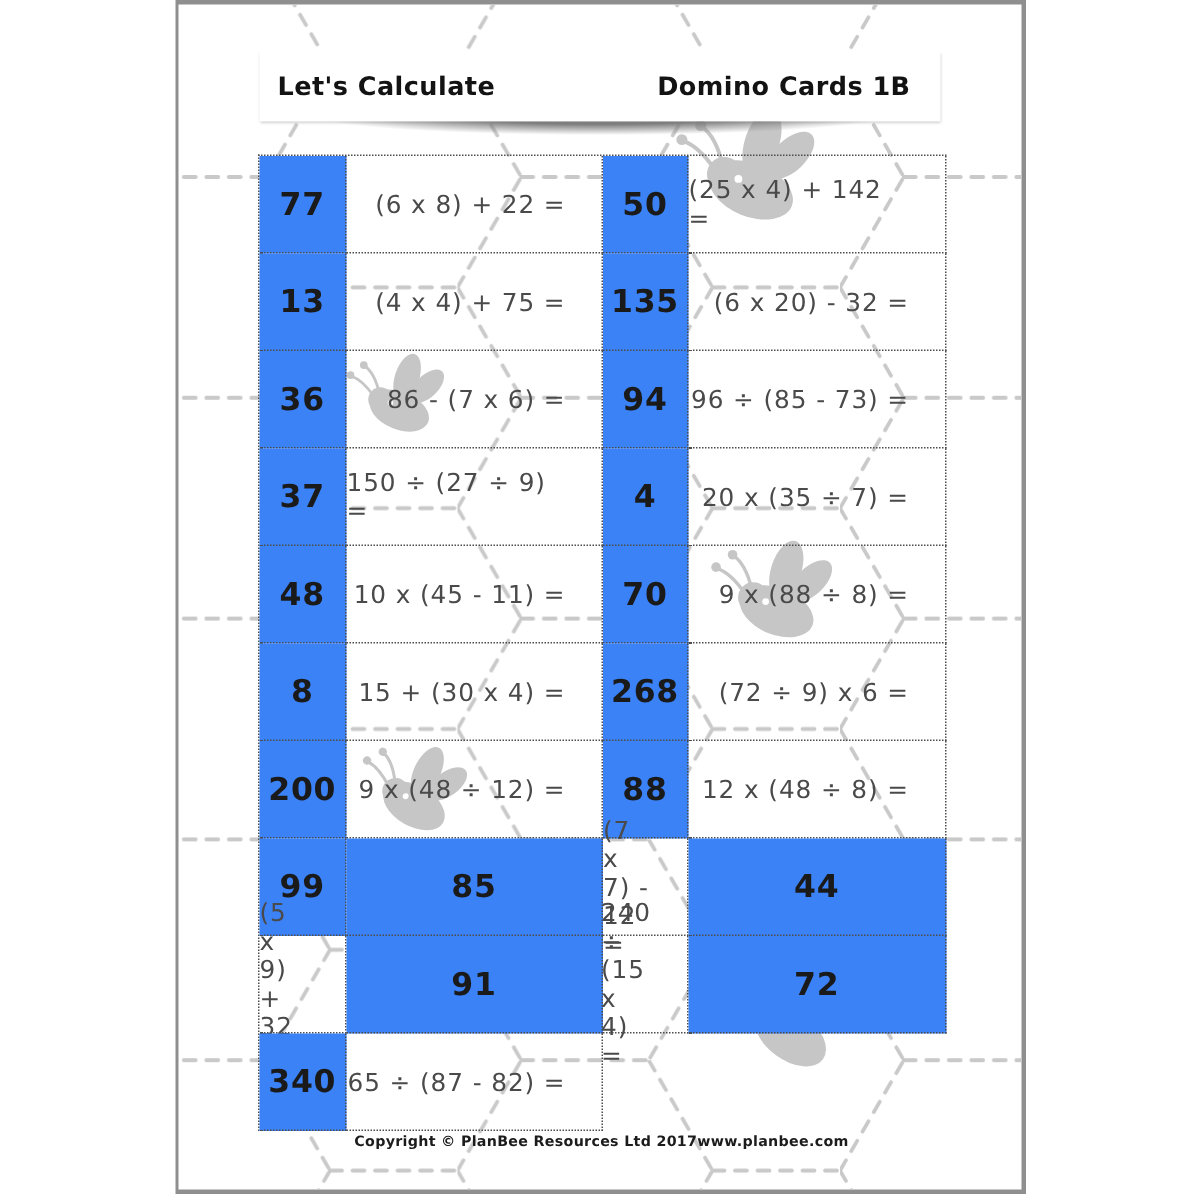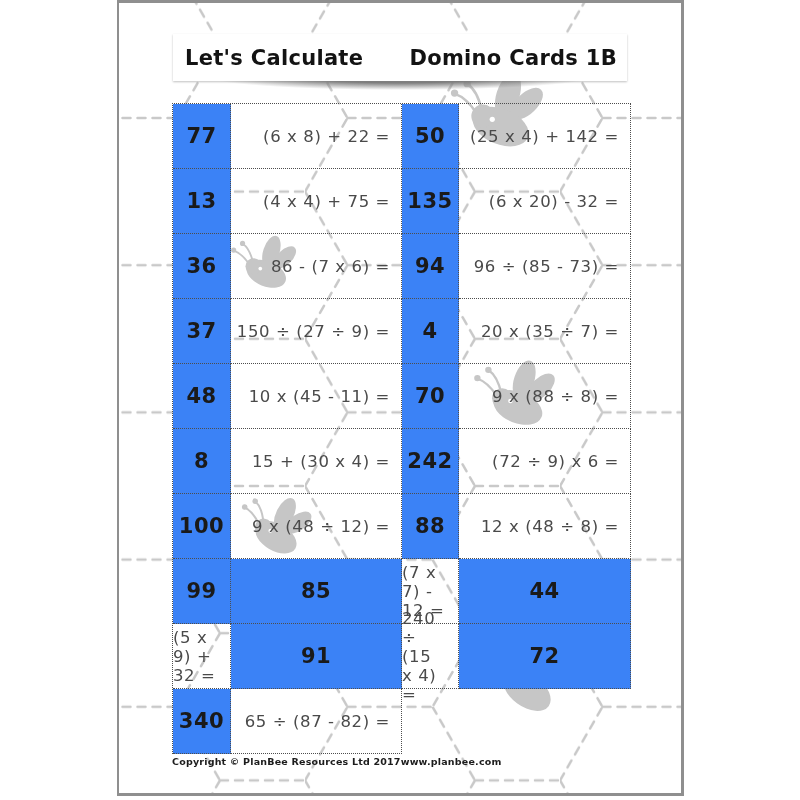--- a/index.html
+++ b/index.html
@@ -17,46 +17,46 @@
     position:absolute;left:54px;top:31px;width:454px;height:47px;z-index:4;
     background:#ffffff;display:flex;align-items:center;justify-content:space-between;
     box-shadow:0 1px 2px rgba(0,0,0,0.25);
   }
   .banner::after{
     content:"";position:absolute;left:2px;right:2px;top:100%;height:16px;
     background:radial-gradient(ellipse 60% 120% at 50% -30%, #7e7e7e 35%, rgba(130,130,130,0) 72%);
     pointer-events:none;
   }
   .banner .t{
-    font-weight:700;font-size:21px;color:#131313;letter-spacing:0.3px;
+    font-weight:700;font-size:17px;color:#131313;letter-spacing:0.3px;
     font-family:"DejaVu Sans",sans-serif;
   }
   .banner .t.left{margin-left:12px;}
-  .banner .t.right{margin-right:10px;}
+  .banner .t.right{margin-right:20px;}
   .grid{
     position:absolute;left:53px;top:100px;width:458px;z-index:2;
     display:grid;grid-template-columns:58px 171px 57px 172px;grid-auto-rows:65px;
     border-top:1px dotted #4d4d4d;border-left:1px dotted #4d4d4d;
   }
   .cell{
     border-right:1px dotted #4d4d4d;border-bottom:1px dotted #4d4d4d;
     display:flex;align-items:center;box-sizing:border-box;position:relative;z-index:2;
   }
   .cell.ans{
     background:#3b82f6;justify-content:center;
     font-weight:700;font-size:21px;color:#1a1a1a;letter-spacing:0.5px;
   }
   .cell.expr{
-    justify-content:flex-end;padding-right:11px;
+    justify-content:flex-end;padding-right:24px;
     font-size:16.5px;color:#4a4a4a;letter-spacing:0.6px;
   }
   .bee{position:absolute;z-index:1;}
   .pfooter{
     position:absolute;left:53px;top:753px;width:458px;z-index:3;
-    display:flex;justify-content:flex-start;align-items:flex-start;
+    display:flex;justify-content:center;align-items:flex-start;
     font-weight:700;font-size:9.5px;color:#1c1c1c;letter-spacing:0.2px;
   }
 </style>
 </head>
 <body>
 
 <div class="page">
 
   <svg class="hexbg" width="567" height="796">
     <defs>
@@ -120,24 +120,24 @@
     <div class="cell ans">4</div>
     <div class="cell expr">20 x (35 ÷ 7) =</div>
 
     <div class="cell ans">48</div>
     <div class="cell expr">10 x (45 - 11) =</div>
     <div class="cell ans">70</div>
     <div class="cell expr">9 x (88 ÷ 8) =</div>
 
     <div class="cell ans">8</div>
     <div class="cell expr">15 + (30 x 4) =</div>
-    <div class="cell ans">242</div>
+    <div class="cell ans">268</div>
     <div class="cell expr">(72 ÷ 9) x 6 =</div>
 
-    <div class="cell ans">100</div>
+    <div class="cell ans">200</div>
     <div class="cell expr">9 x (48 ÷ 12) =</div>
     <div class="cell ans">88</div>
     <div class="cell expr">12 x (48 ÷ 8) =</div>
 
     <div class="cell ans">99</div>
     <div class="cell ans">85</div>
     <div class="cell expr">(7 x 7) - 12 =</div>
 
     <div class="cell ans">44</div>
     <div class="cell expr">(5 x 9) + 32 =</div>

